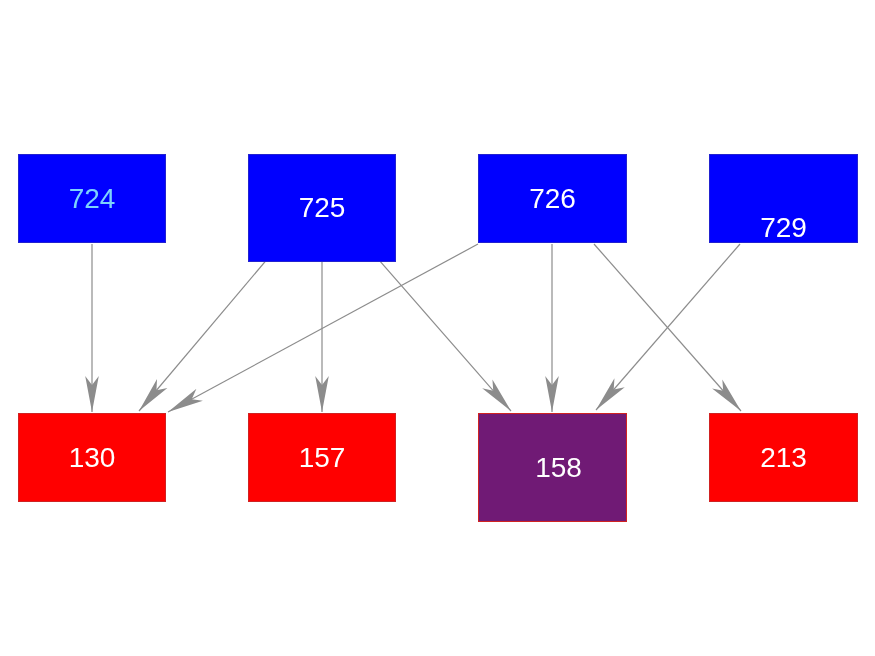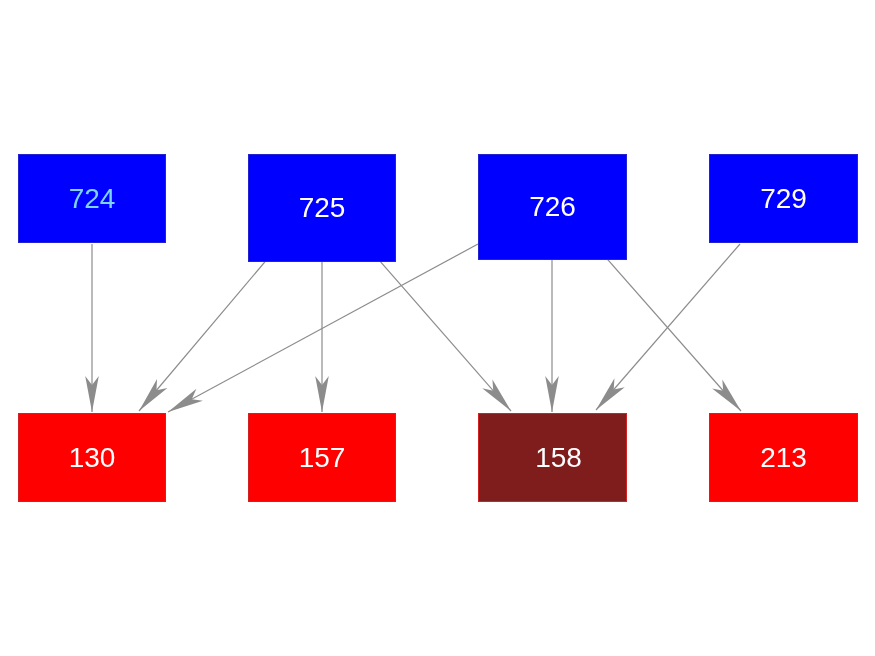--- a/index.html
+++ b/index.html
@@ -63,32 +63,32 @@
         <line x1="740" y1="244" x2="596" y2="410" stroke="#8c8c8c" marker-end="url(#arrowhead)"></line>
       </g>
   </svg>
   <div id="nodes-layer">
       <div class="node" style="left: 18px; top: 154px; width: 148px; height: 89px; background: rgb(0, 0, 255); border-color: rgb(34, 34, 208); color: #7dd3fc;">
         <span>724</span>
       </div>
       <div class="node" style="left: 248px; top: 154px; width: 148px; height: 108px; background: rgb(0, 0, 255); border-color: rgb(34, 34, 208); color: rgb(255, 255, 255);">
         <span>725</span>
       </div>
-      <div class="node" style="left: 478px; top: 154px; width: 149px; height: 106px; background: rgb(0, 0, 255); border-color: rgb(34, 34, 208); color: rgb(255, 255, 255);">
+      <div class="node" style="left: 478px; top: 154px; width: 149px; height: 89px; background: rgb(0, 0, 255); border-color: rgb(34, 34, 208); color: rgb(255, 255, 255);">
         <span>726</span>
       </div>
-      <div class="node" style="left: 709px; top: 154px; width: 149px; height: 89px; background: rgb(0, 0, 255); border-color: rgb(34, 34, 208); color: rgb(255, 255, 255);">
+      <div class="node" style="left: 709px; top: 154px; width: 149px; height: 89px; background: rgb(0, 0, 255); border-color: rgb(34, 34, 208); color: rgb(255, 255, 255); align-items: flex-end;">
         <span>729</span>
       </div>
       <div class="node" style="left: 18px; top: 413px; width: 148px; height: 89px; background: rgb(255, 0, 0); border-color: rgb(208, 34, 34); color: rgb(255, 255, 255);">
         <span>130</span>
       </div>
       <div class="node" style="left: 248px; top: 413px; width: 148px; height: 89px; background: rgb(255, 0, 0); border-color: rgb(208, 34, 34); color: rgb(255, 255, 255);">
         <span>157</span>
       </div>
-      <div class="node" style="left: 478px; top: 413px; width: 149px; height: 89px; background: #7f1d1d; border-color: rgb(208, 34, 34); color: rgb(255, 255, 255); padding-left: 12px;">
+      <div class="node" style="left: 478px; top: 413px; width: 149px; height: 109px; background: #701a75; border-color: rgb(208, 34, 34); color: rgb(255, 255, 255); padding-left: 12px;">
         <span>158</span>
       </div>
       <div class="node" style="left: 709px; top: 413px; width: 149px; height: 89px; background: rgb(255, 0, 0); border-color: rgb(208, 34, 34); color: rgb(255, 255, 255);">
         <span>213</span>
       </div>
     </div>
 </div>
 
 </body></html>

